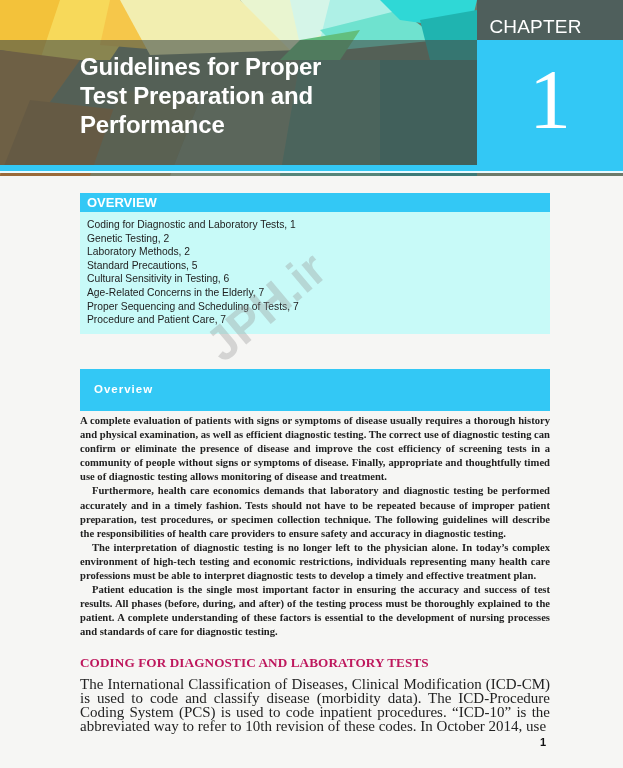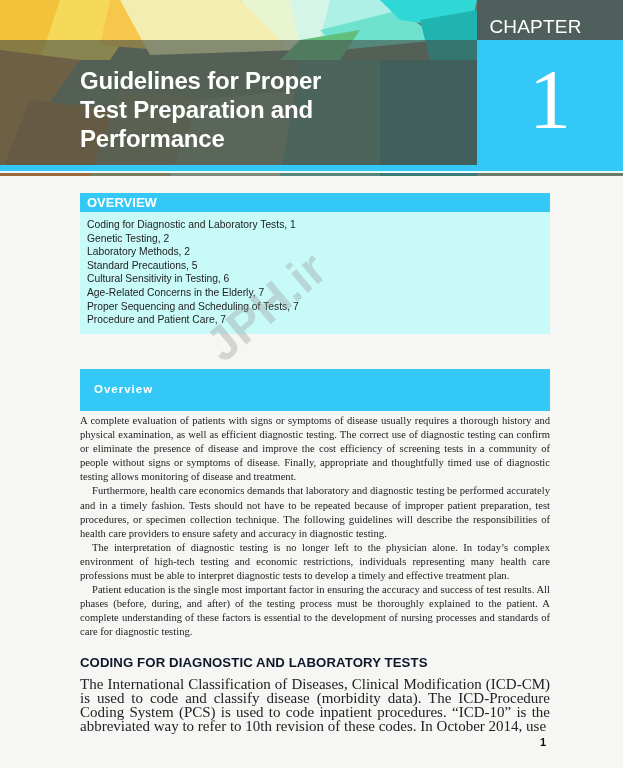--- a/index.html
+++ b/index.html
@@ -1,40 +1,40 @@
 <!DOCTYPE html>
 <html><head>
 <meta charset="utf-8">
 <style>
   html, body { margin:0; padding:0; }
   body { width:623px; height:768px; background:#f6f6f4; position:relative; overflow:hidden; font-family:"Liberation Sans", sans-serif; }
   .hero { position:absolute; left:0; top:0; width:623px; height:176px; overflow:hidden; }
   .hero-bg { position:absolute; inset:0; }
   .title-band { position:absolute; left:0; top:40px; width:477px; height:125px; background:rgba(70,80,75,0.62); }
-  .title { position:absolute; left:80px; top:66px; color:#fff; font-weight:bold; font-size:24px; line-height:29px; letter-spacing:-0.2px; }
+  .title { position:absolute; left:80px; top:52px; color:#fff; font-weight:bold; font-size:24px; line-height:29px; letter-spacing:-0.2px; }
   .chapter-top { position:absolute; left:477px; top:0; width:146px; height:40px; background:#4f5f5c; }
   .chapter-label { position:absolute; left:477px; top:16px; width:117px; text-align:center; color:#fff; font-size:19px; letter-spacing:0.2px; }
   .chapter-block { position:absolute; left:477px; top:40px; width:146px; height:125px; background:#33c8f5; }
   .chapter-num { position:absolute; left:0; width:146px; top:18px; text-align:center; color:#fff; font-family:"Liberation Serif", serif; font-size:84px; line-height:84px; }
   .cyan-strip { position:absolute; left:0; top:165px; width:623px; height:6px; background:#33c8f5; }
   .white-strip { position:absolute; left:0; top:171px; width:623px; height:2px; background:#e9fbff; }
 
   .ov-box { position:absolute; left:80px; top:193px; width:470px; height:141px; background:#c8faf8; }
   .ov-head { height:19px; background:#33c8f5; color:#fff; font-weight:bold; font-size:13px; line-height:19px; padding-left:7px; }
   .ov-list { list-style:none; margin:0; padding:6px 8px 0 7px; }
   .ov-list li { font-size:10.3px; line-height:13.6px; color:#222; }
 
   .ov-banner { position:absolute; left:80px; top:369px; width:470px; height:42px; background:#33c8f5; }
   .ov-banner-text { position:absolute; left:14px; top:14px; color:#fff; font-weight:bold; font-size:11.5px; letter-spacing:1px; }
 
-  .body-text { position:absolute; left:80px; top:414px; width:470px; font-family:"Liberation Serif", serif; font-size:10.6px; line-height:14.1px; color:#222; text-align:justify; }
+  .body-text { position:absolute; left:80px; top:414px; width:470px; font-family:"Liberation Serif", serif; font-size:10.6px; line-height:14.1px; color:#222; text-align:justify;font-weight:bold; }
   .body-text p { margin:0; text-indent:0; }
   .body-text p + p { text-indent:12px; }
 
-  .sec-head { position:absolute; left:80px; top:655px; color:#0f172a; font-weight:bold; font-size:13.2px; letter-spacing:0.1px; }
+  .sec-head { position:absolute; left:80px; top:655px; color:#be185d; font-weight:bold; font-size:13.2px; letter-spacing:0.1px;font-family:Liberation Serif, serif; }
   .sec-text { position:absolute; left:80px; top:677px; width:470px; font-family:"Liberation Serif", serif; font-size:15px; line-height:14.1px; color:#222; text-align:justify; margin:0; }
   .page-num { position:absolute; left:540px; top:736px; font-weight:bold; font-size:11px; color:#111; }
   .watermark { position:absolute; left:195px; top:330px; color:rgba(150,150,150,0.35); font-weight:bold; font-size:48px; transform:rotate(-40deg); transform-origin:left top; white-space:nowrap; }
 </style>
 </head>
 <body>
 
 <div class="hero">
   <svg class="hero-bg" width="623" height="176" viewBox="0 0 623 176" preserveAspectRatio="none">
     <rect x="0" y="0" width="623" height="176" fill="#6d7a6a"></rect>

